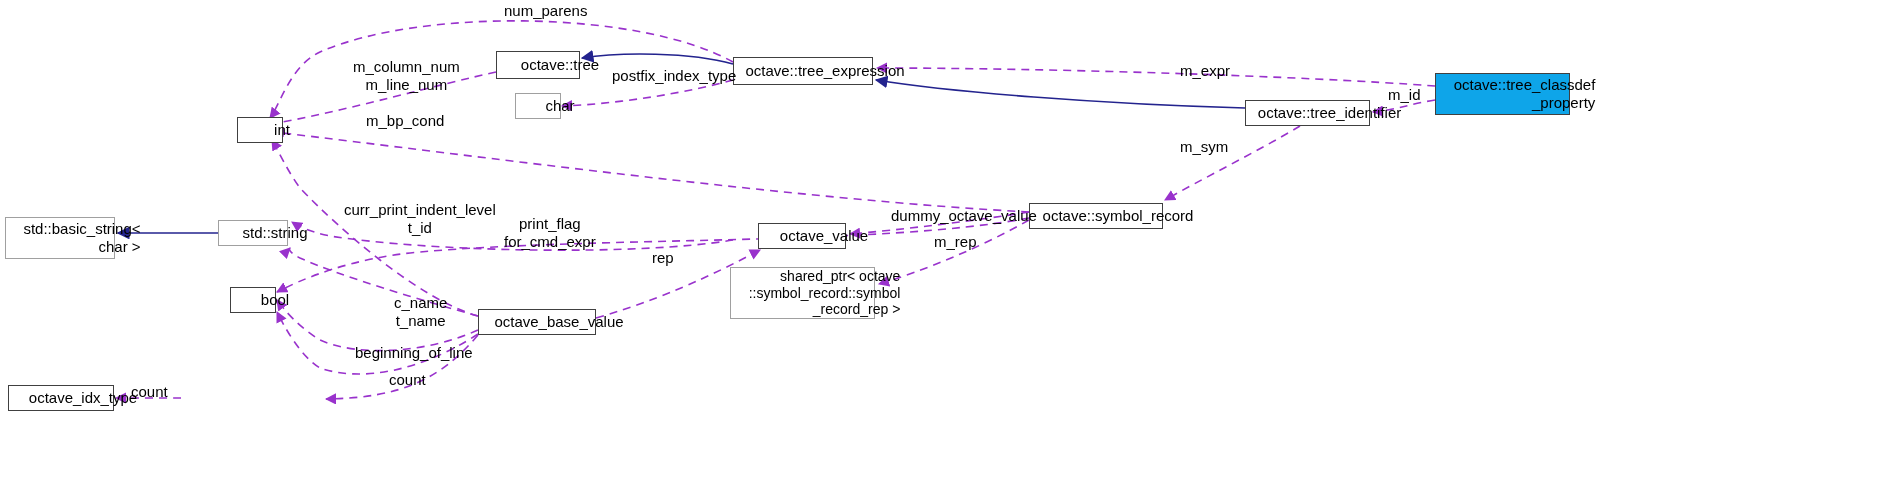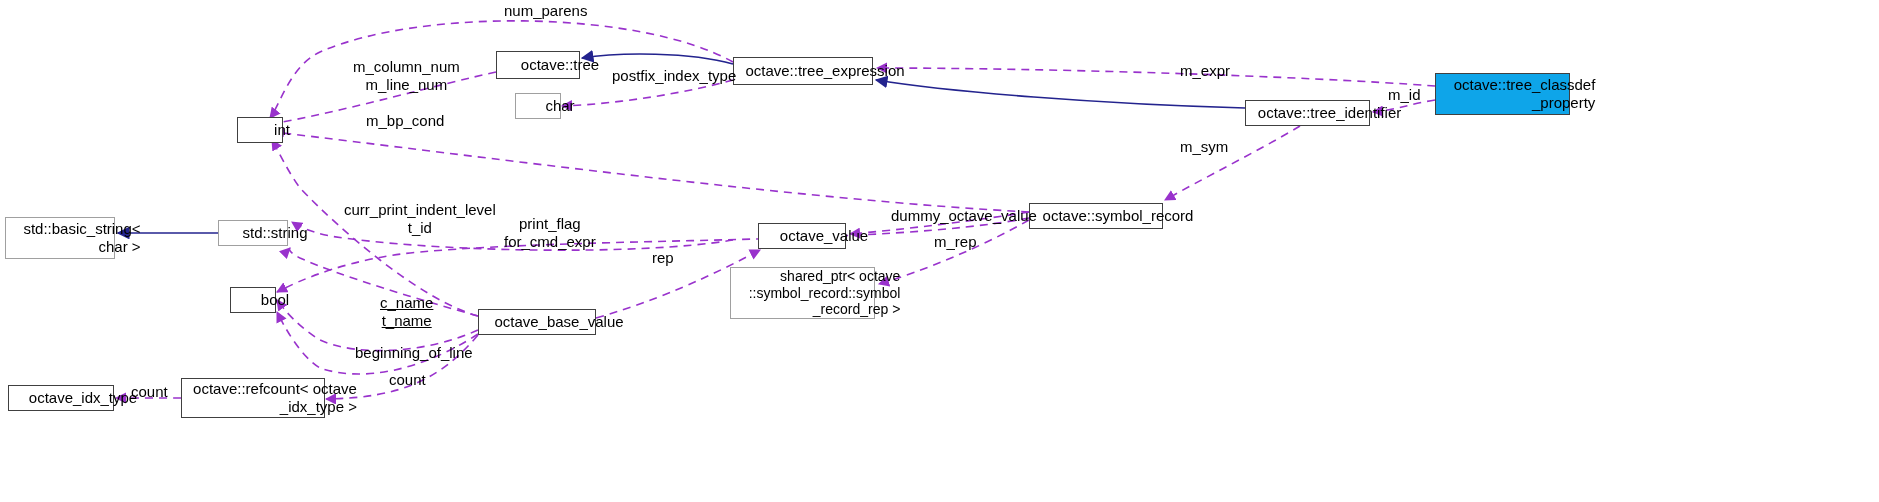--- a/index.html
+++ b/index.html
@@ -107,22 +107,20 @@
   <div class="node thin" style="left:730px;top:267px;width:145px;height:52px;font-size:14px;">shared_ptr&lt; octave
 ::symbol_record::symbol
 _record_rep &gt;</div>
 
   <div class="node solid" style="left:230px;top:287px;width:44px;height:26px;">bool</div>
 
   <div class="node solid" style="left:478px;top:309px;width:118px;height:26px;">octave_base_value</div>
 
   <div class="node solid" style="left:8px;top:385px;width:106px;height:26px;">octave_idx_type</div>
 
-  <div class="node solid" style="left:181px;top:378px;width:144px;height:40px;">octave::refcount&lt; octave
-_idx_type &gt;</div>
 
   <div class="edgelabel" style="left:504px;top:2px;">num_parens</div>
 
   <div class="edgelabel" style="left:353px;top:58px;">m_column_num
 m_line_num</div>
 
   <div class="edgelabel" style="left:612px;top:67px;">postfix_index_type</div>
 
   <div class="edgelabel" style="left:1180px;top:62px;">m_expr</div>
 
@@ -138,21 +136,21 @@
 
   <div class="edgelabel" style="left:504px;top:215px;">print_flag
 for_cmd_expr</div>
 
   <div class="edgelabel" style="left:891px;top:207px;">dummy_octave_value</div>
 
   <div class="edgelabel" style="left:934px;top:233px;">m_rep</div>
 
   <div class="edgelabel" style="left:652px;top:249px;">rep</div>
 
-  <div class="edgelabel" style="left:380px;top:294px;text-decoration:underline;">c_name
+  <div class="edgelabel" style="left:394px;top:294px;">c_name
 t_name</div>
 
   <div class="edgelabel" style="left:355px;top:344px;">beginning_of_line</div>
 
   <div class="edgelabel" style="left:389px;top:371px;">count</div>
 
   <div class="edgelabel" style="left:131px;top:383px;">count</div>
 
 </div>
 

